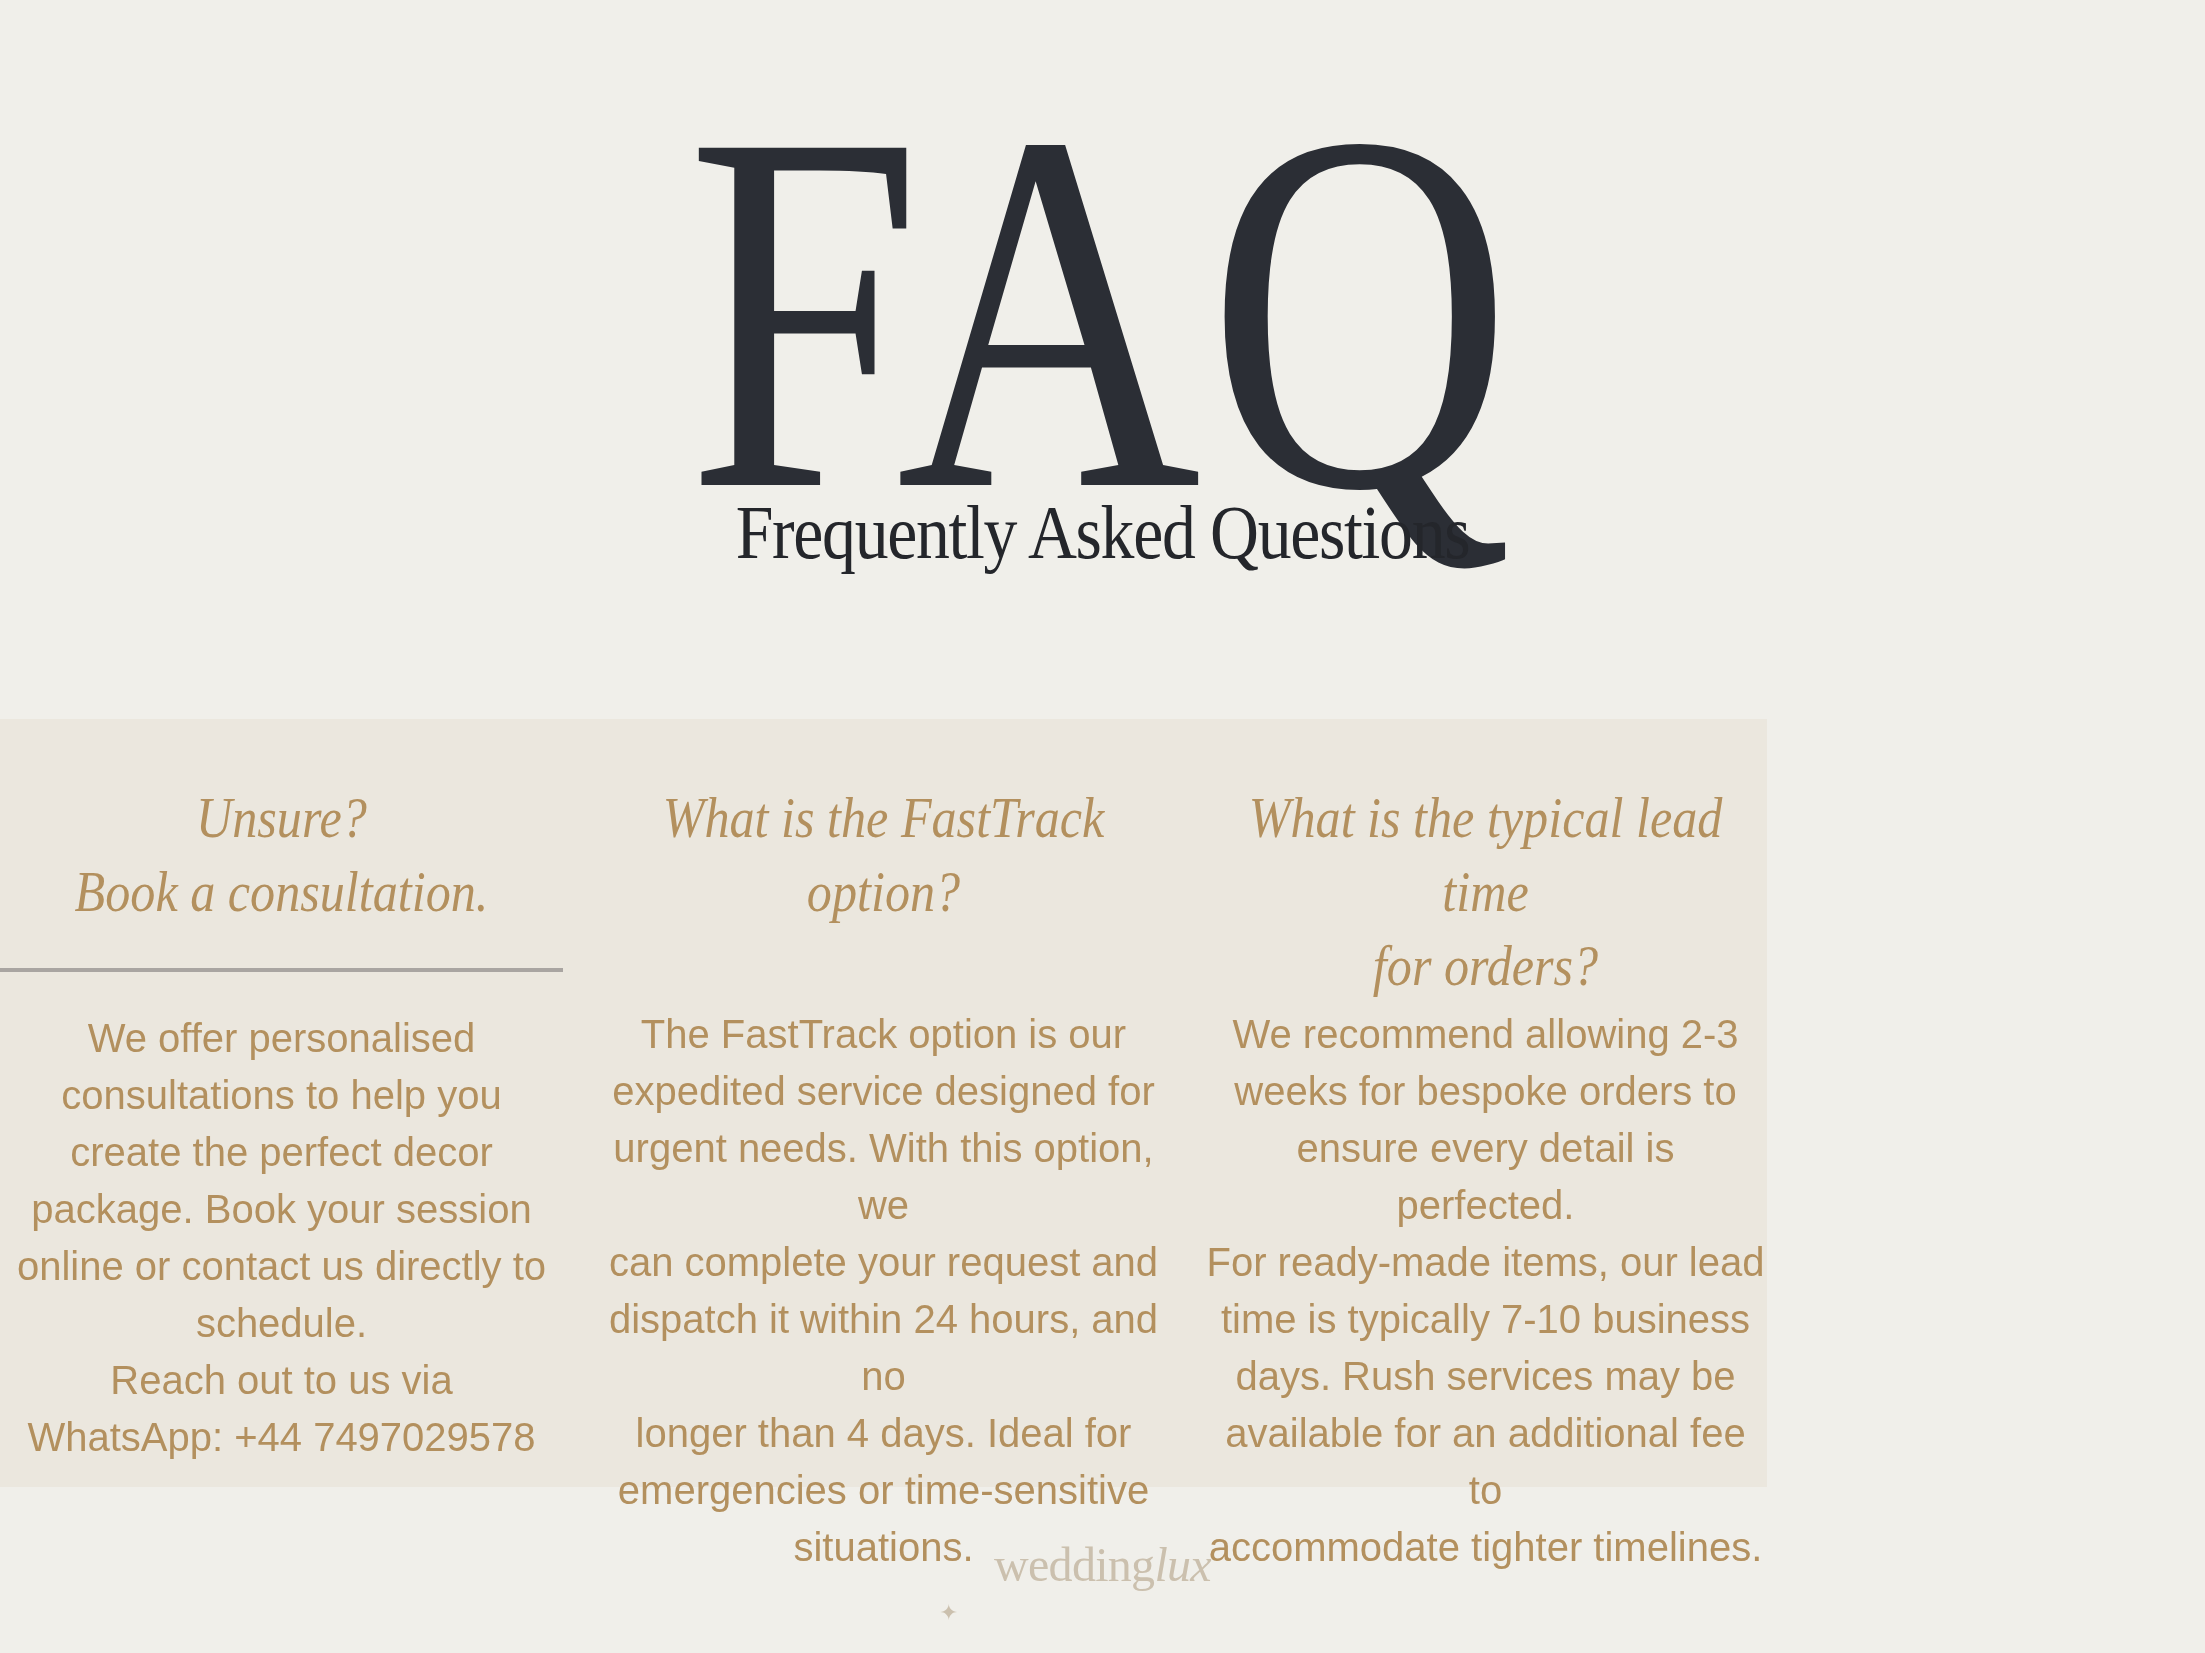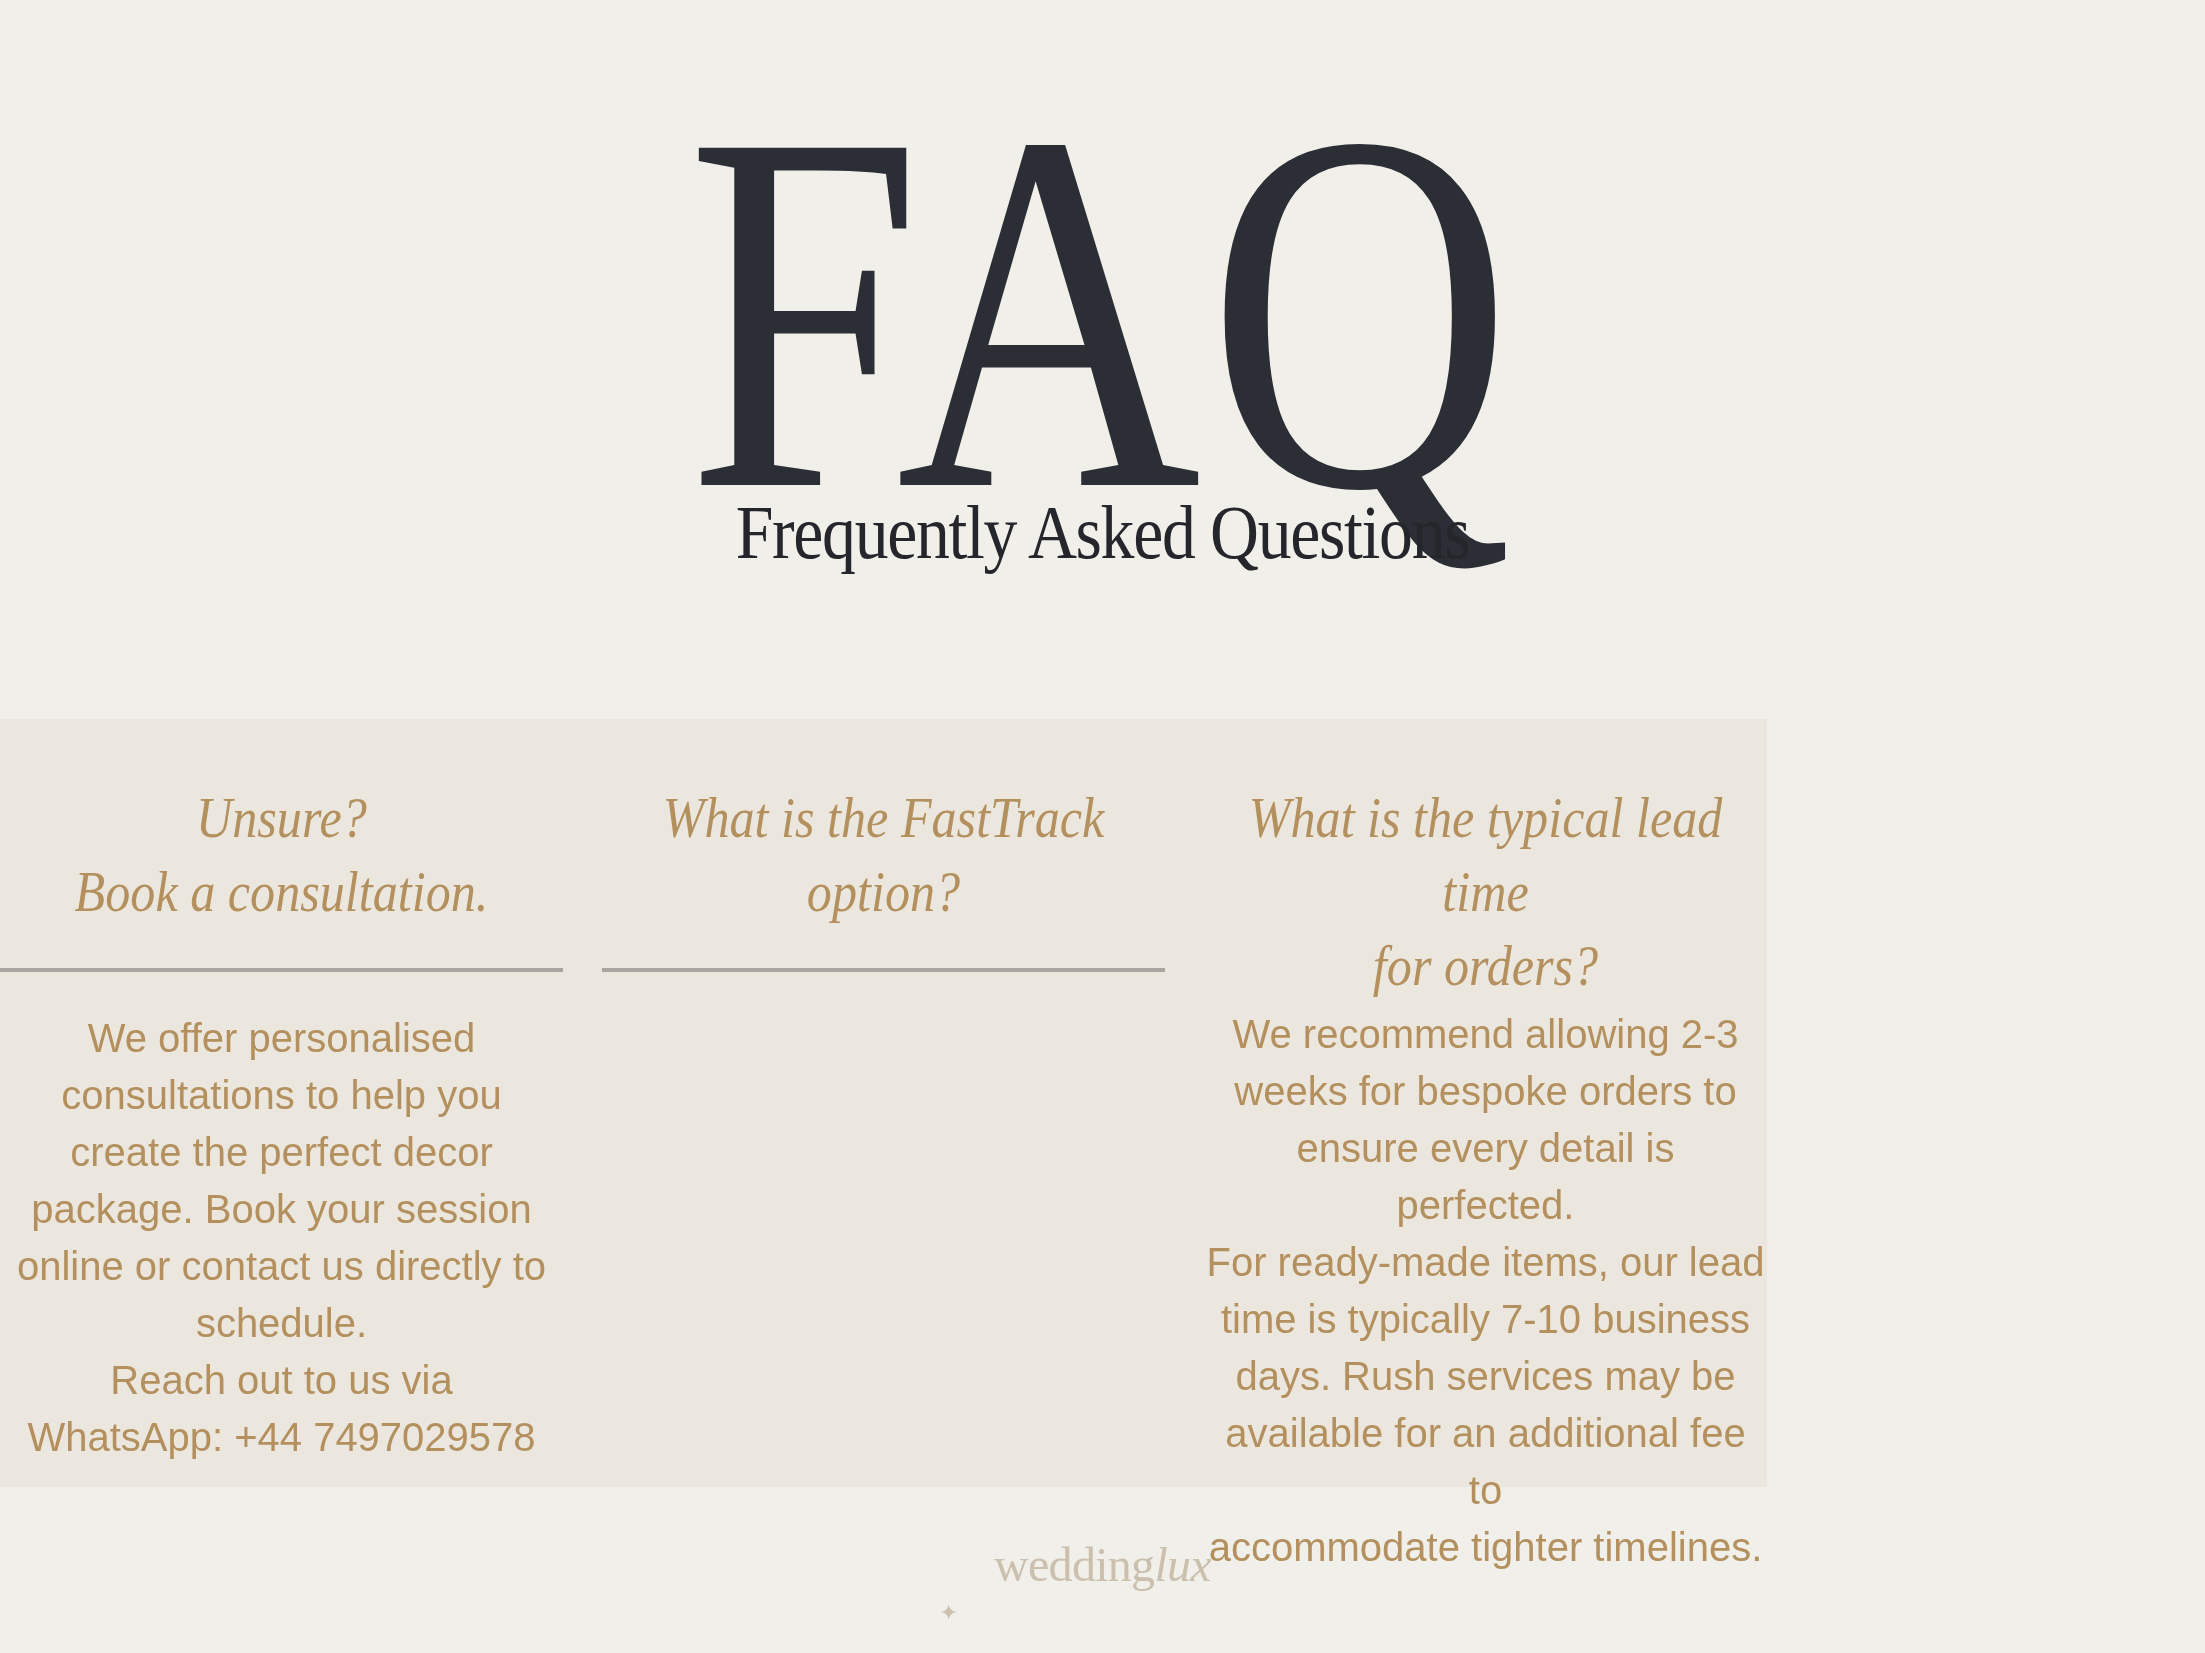--- a/index.html
+++ b/index.html
@@ -90,20 +90,28 @@
 online or contact us directly to
 schedule.
 Reach out to us via
 WhatsApp: +44 7497029578</p>
     </article>
 
     <article class="col">
       <h2 class="question">What is the FastTrack
 option?</h2>
       <div class="divider"></div>
+      <p class="answer">The FastTrack option is our
+expedited service designed for
+urgent needs. With this option, we
+can complete your request and
+dispatch it within 24 hours, and no
+longer than 4 days. Ideal for
+emergencies or time-sensitive
+situations.</p>
     </article>
 
     <article class="col">
       <h2 class="question">What is the typical lead time
 for orders?</h2>
       <div class="divider"></div>
       <p class="answer">We recommend allowing 2-3
 weeks for bespoke orders to
 ensure every detail is perfected.
 For ready-made items, our lead

